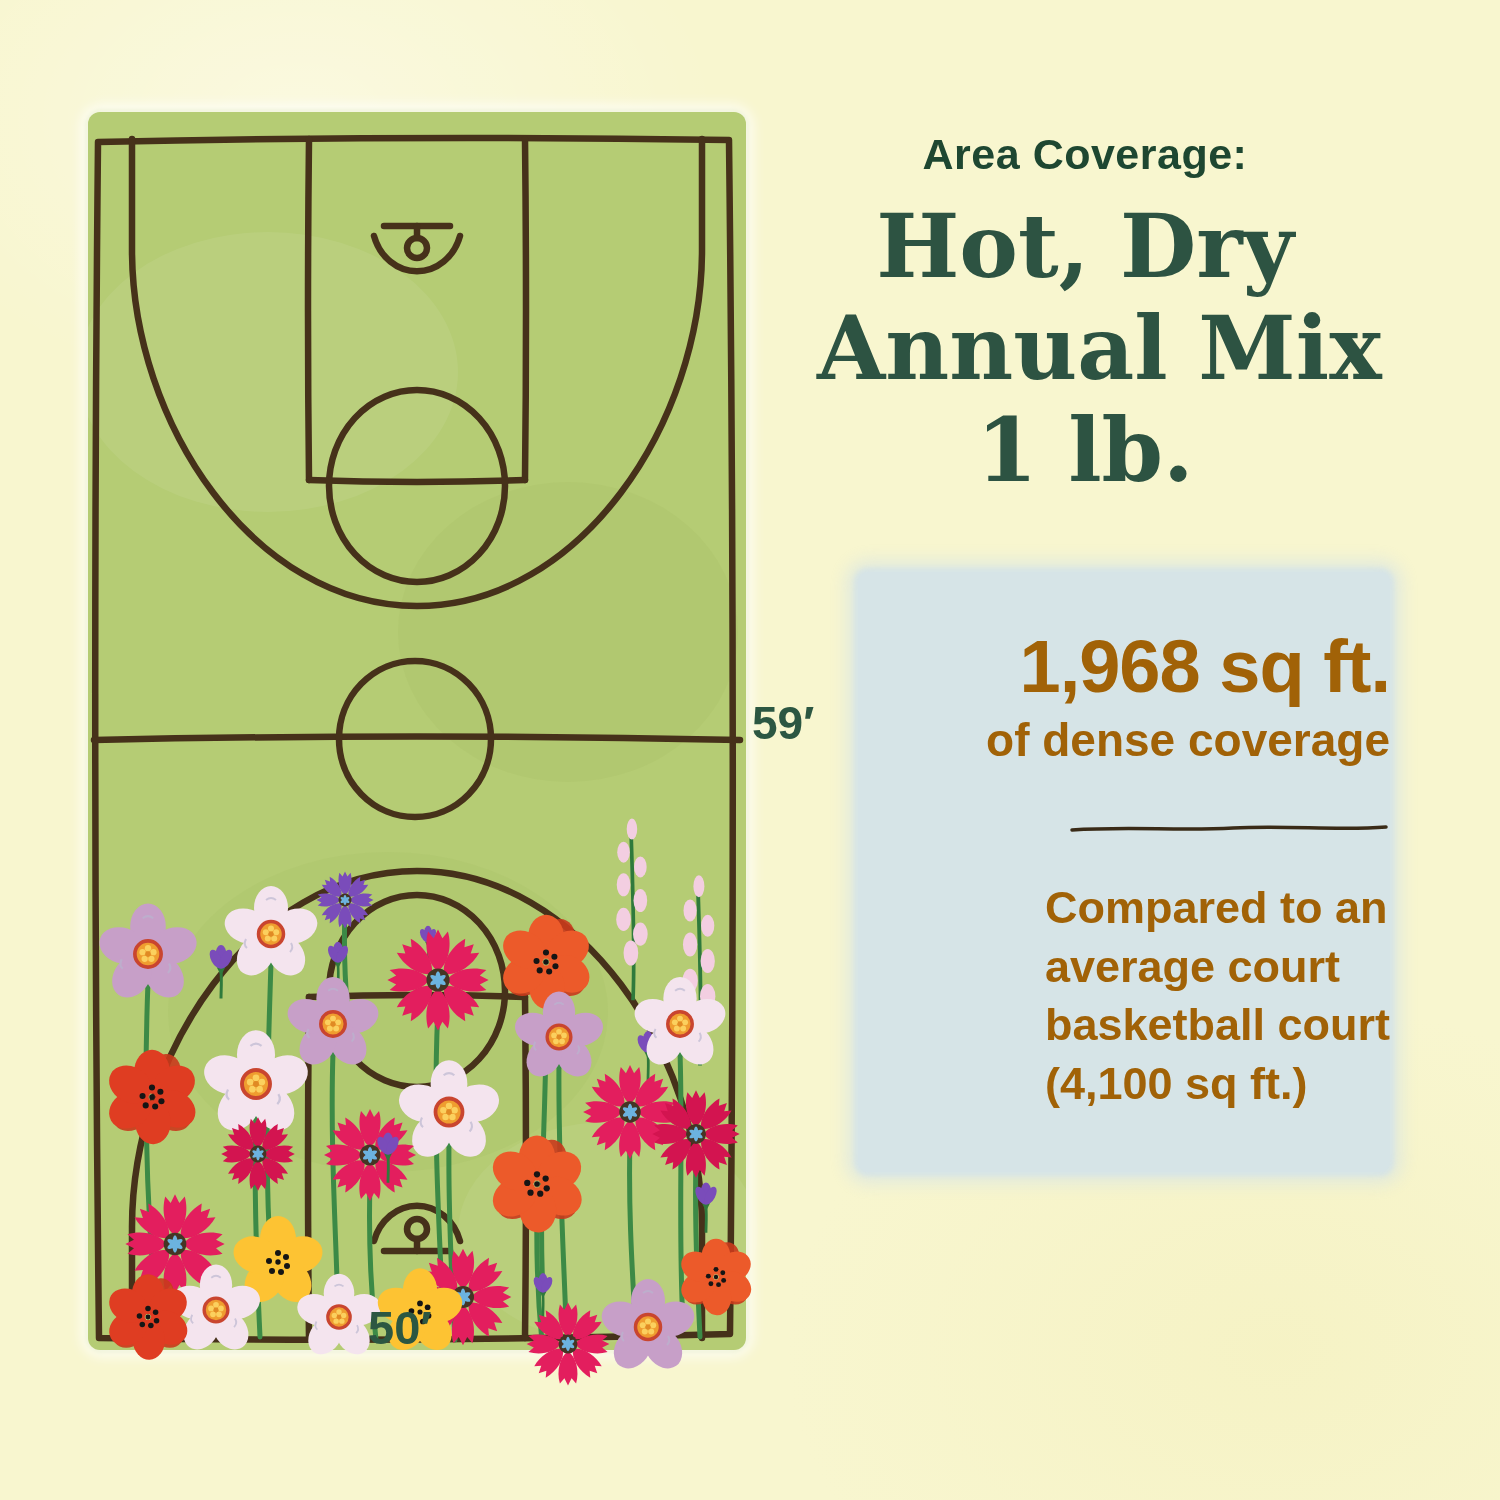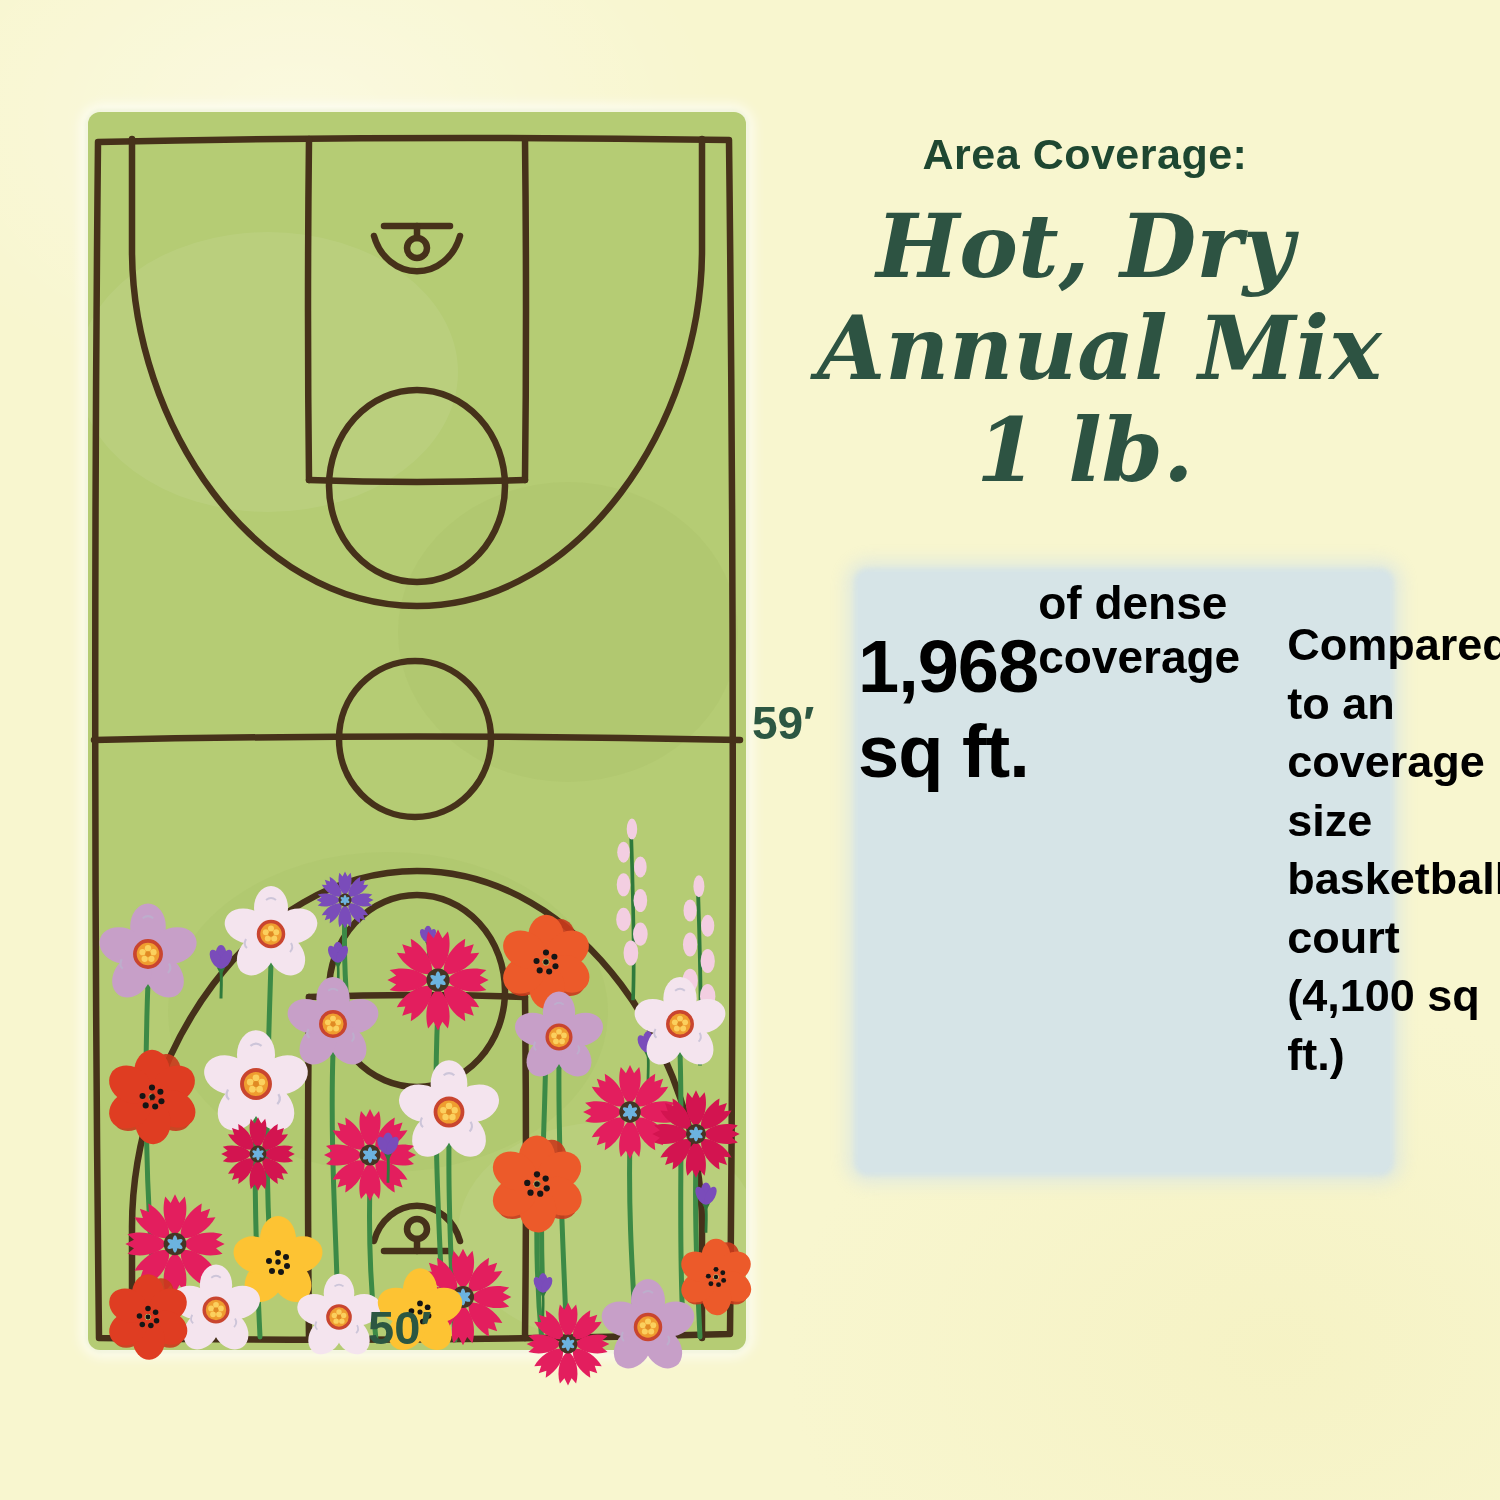--- a/index.html
+++ b/index.html
@@ -17,24 +17,24 @@
     box-shadow:0 0 12px 8px rgba(255,255,255,.65), 0 0 3px 3px rgba(224,231,176,.9);}
   .court-wrap svg{position:absolute;left:0;top:0;overflow:visible;}
   .dim-label{font-weight:bold;color:#2c5742;}
   .label-94{left:752px;top:696px;font-size:46px;}
   .label-50{left:368px;top:1300px;font-size:47px;}
   
   .right-col{left:817px;top:130px;width:536px;text-align:center;color:#2d5342;}
   .eyebrow{font-size:43px;font-weight:800;letter-spacing:.5px;color:#1e4731;}
   .title-line{font-family:"DejaVu Serif","Liberation Serif",serif;font-weight:700;
     font-size:88px;line-height:1.16;white-space:nowrap;color:#2d5342;}
-  .title-block{margin-top:16px;font-style:italic;}
+  .title-block{margin-top:16px;}
   .card{left:858px;top:572px;width:532px;height:600px;background:#d6e4e7;border-radius:10px;
     box-shadow:0 0 16px 12px rgba(214,228,231,.65), 0 0 4px 4px rgba(214,228,231,.9);
-    display:flex;flex-direction:row;align-items:flex-start;color:#000000;}
+    display:flex;flex-direction:column;align-items:flex-end;color:#a16207;}
   .card-headline{margin-top:52px;font-size:74px;font-weight:800;letter-spacing:-1px;}
   .card-sub{font-size:46px;font-weight:700;margin-top:4px;}
   .divider{margin-top:54px;}
   .card-lines{margin-top:44px;}
   .card-line{font-size:45px;font-weight:700;line-height:1.3;margin-left:47px;}
 </style>
 </head>
 <body>
 
 <div class="canvas">
@@ -257,19 +257,19 @@
   </div>
 
   <div class="abs card">
     <div class="card-headline">1,968 sq ft.</div>
     <div class="card-sub">of dense coverage</div>
     <svg class="divider" width="322" height="14" viewBox="0 0 322 14">
       <path d="M4,9 C 60,5 110,10 165,7 S 270,10 318,6" stroke="#3a2b18" stroke-width="3.5" fill="none" stroke-linecap="round"></path>
     </svg>
     <div class="card-lines">
       <div class="card-line">Compared to an</div>
-      <div class="card-line">coverage size</div>
+      <div class="card-line">average court</div>
       <div class="card-line">basketball court</div>
       <div class="card-line">(4,100 sq ft.)</div>
     </div>
   </div>
 
 </div>
 
 </body></html>

